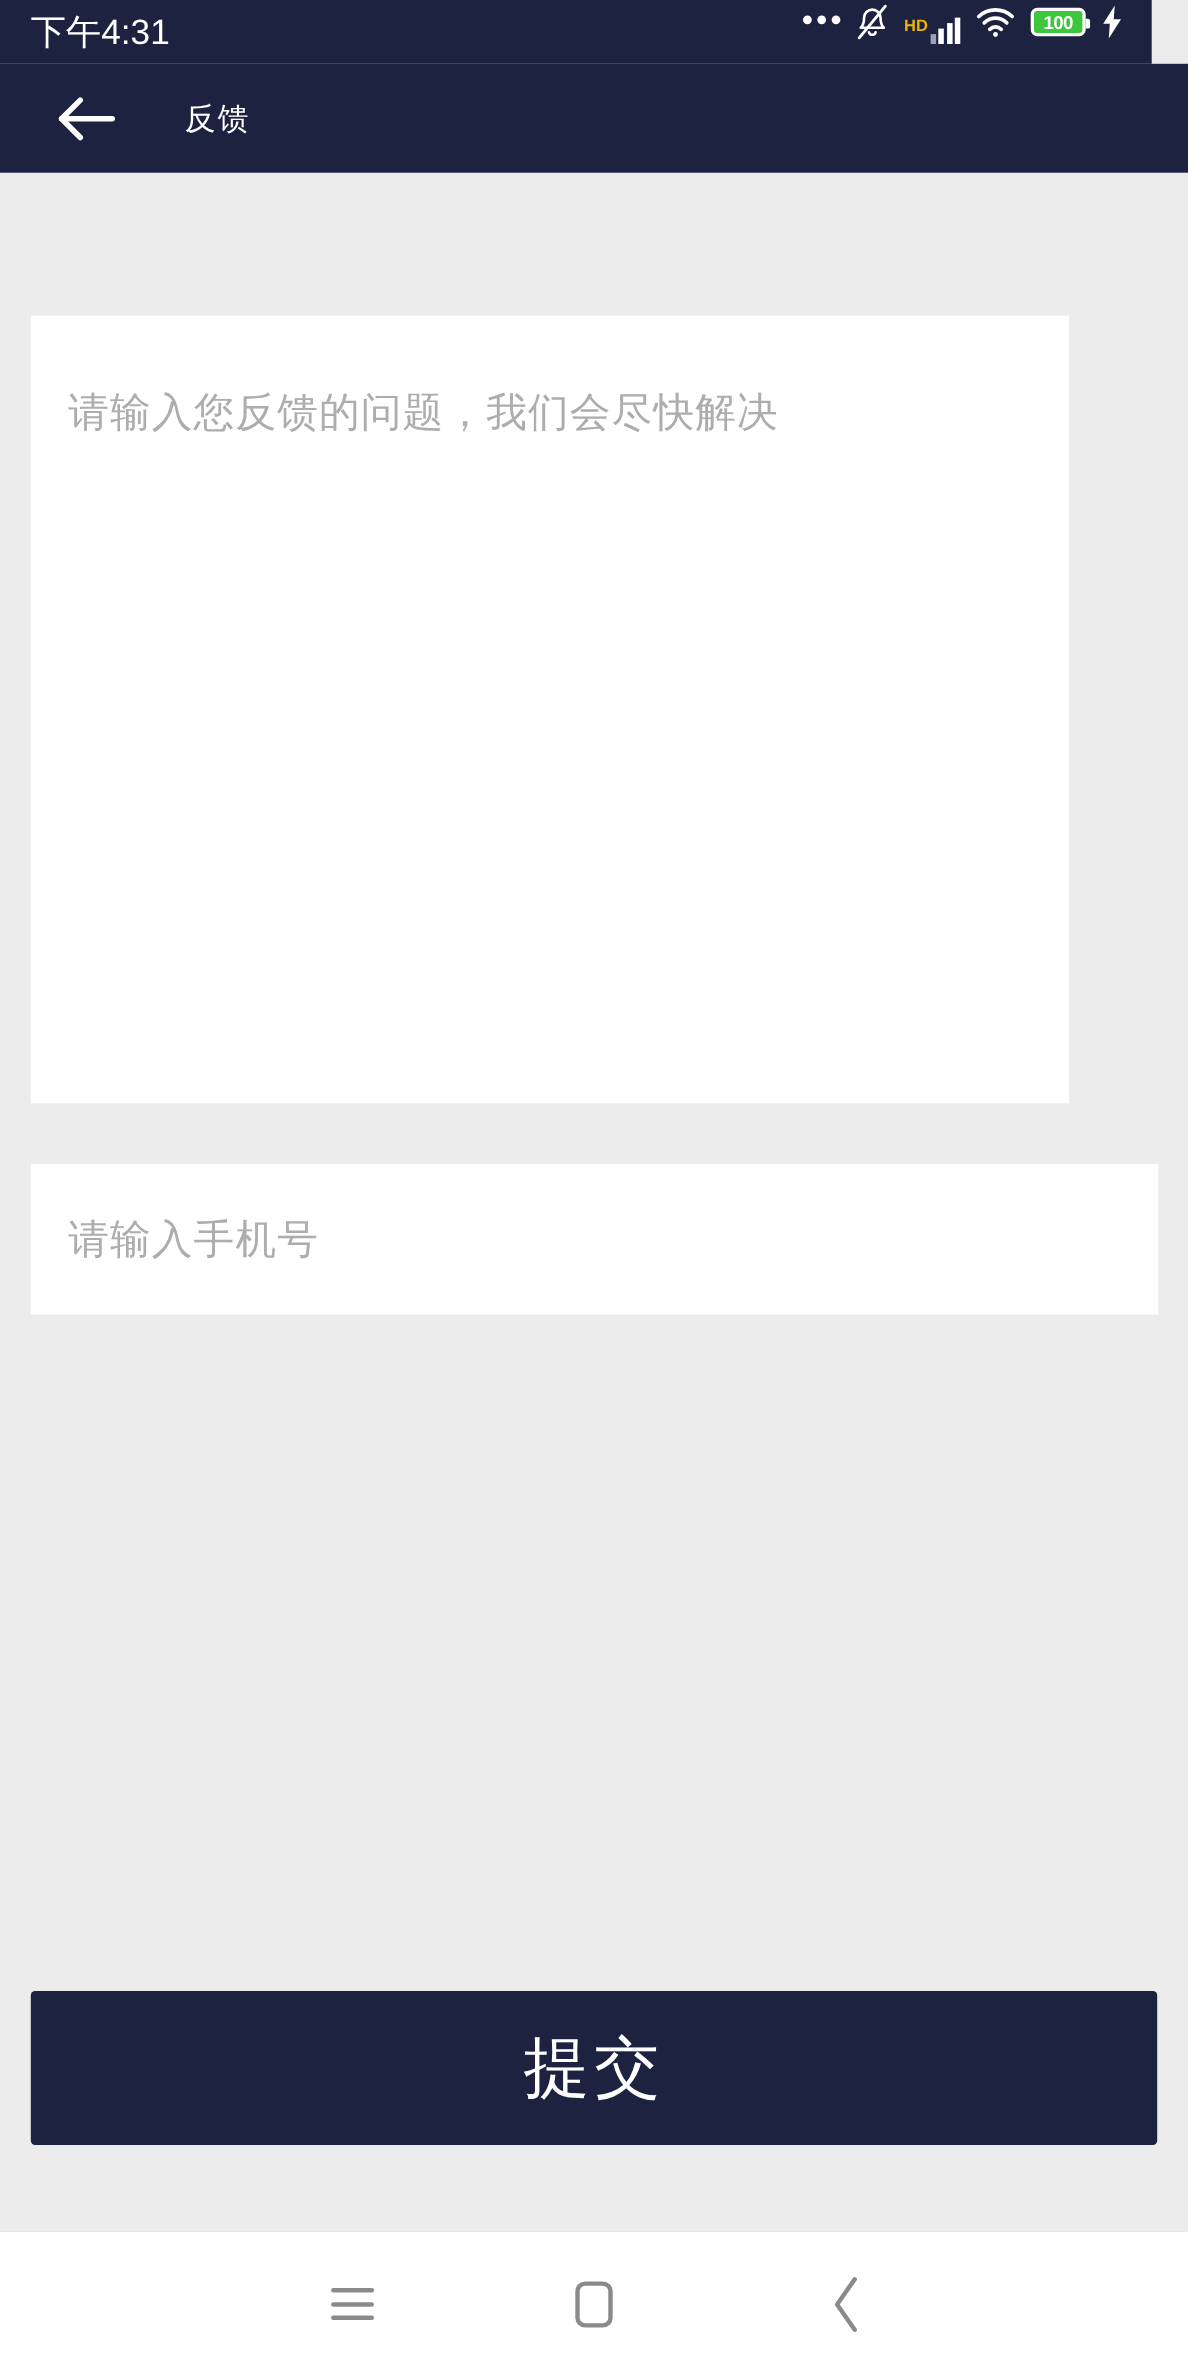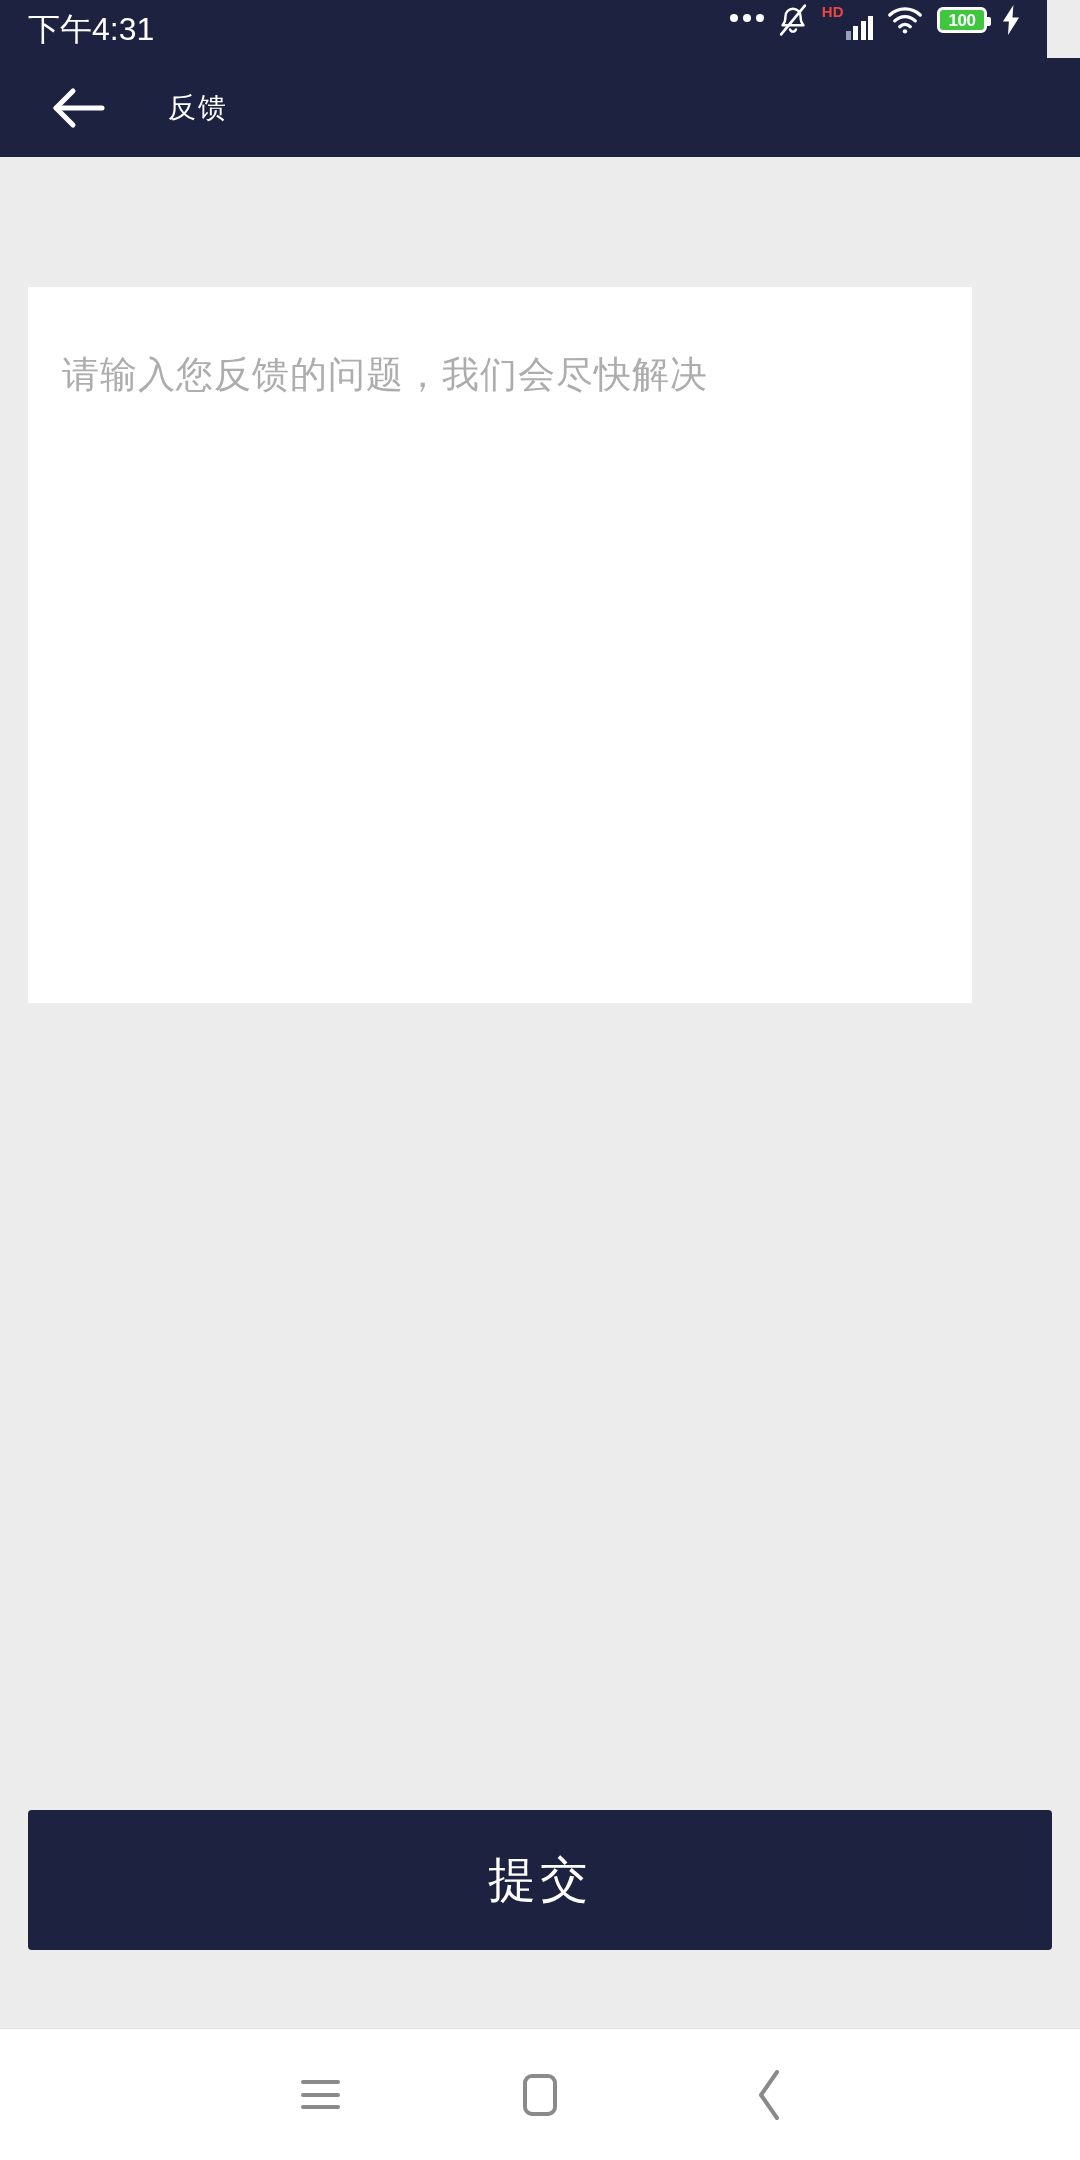--- a/index.html
+++ b/index.html
@@ -64,25 +64,25 @@
     width: 8px; height: 8px;
     border-radius: 50%;
     background: #ffffff;
   }
   .hd-wrap {
     display: flex;
     align-items: flex-end;
     gap: 2px;
   }
   .hd-label {
-    color: #ef4444;
+    color: #eab308;
     font-size: 15px;
     font-weight: 700;
     line-height: 1;
-    margin-bottom: 21px;
+    margin-bottom: 9px;
   }
   .bars {
     display: flex;
     align-items: flex-end;
     gap: 2.5px;
     height: 26px;
   }
   .bars i {
     display: block;
     width: 5px;
@@ -191,21 +191,21 @@
     left: 28px;
     top: 1810px;
     width: 1024px;
     height: 140px;
     background: #1d2240;
     border-radius: 4px;
     display: flex;
     align-items: center;
     justify-content: center;
     color: #ffffff;
-    font-size: 48px;
+    font-size: 60px;
     letter-spacing: 4px;
   }
 
   
   .nav-bar {
     position: absolute;
     left: 0;
     top: 2028px;
     width: 1080px;
     height: 132px;
@@ -315,20 +315,23 @@
         <path d="M22 5 5 22l17 17" stroke="#ffffff" stroke-width="5" stroke-linecap="round" stroke-linejoin="round"></path>
       </svg>
     </div>
     <div class="header-title">反馈</div>
   </div>
 
   <div class="feedback-card">
     <div class="feedback-placeholder">请输入您反馈的问题，我们会尽快解决</div>
   </div>
 
+  <div class="phone-card">
+    <div class="phone-placeholder">请输入手机号</div>
+  </div>
 
   <div class="submit-button">提交</div>
 
   <div class="nav-bar">
 
     <div class="nav-icon nav-menu">
       <span class="hamburger">
         <i></i>
           <i></i>
           <i></i>

